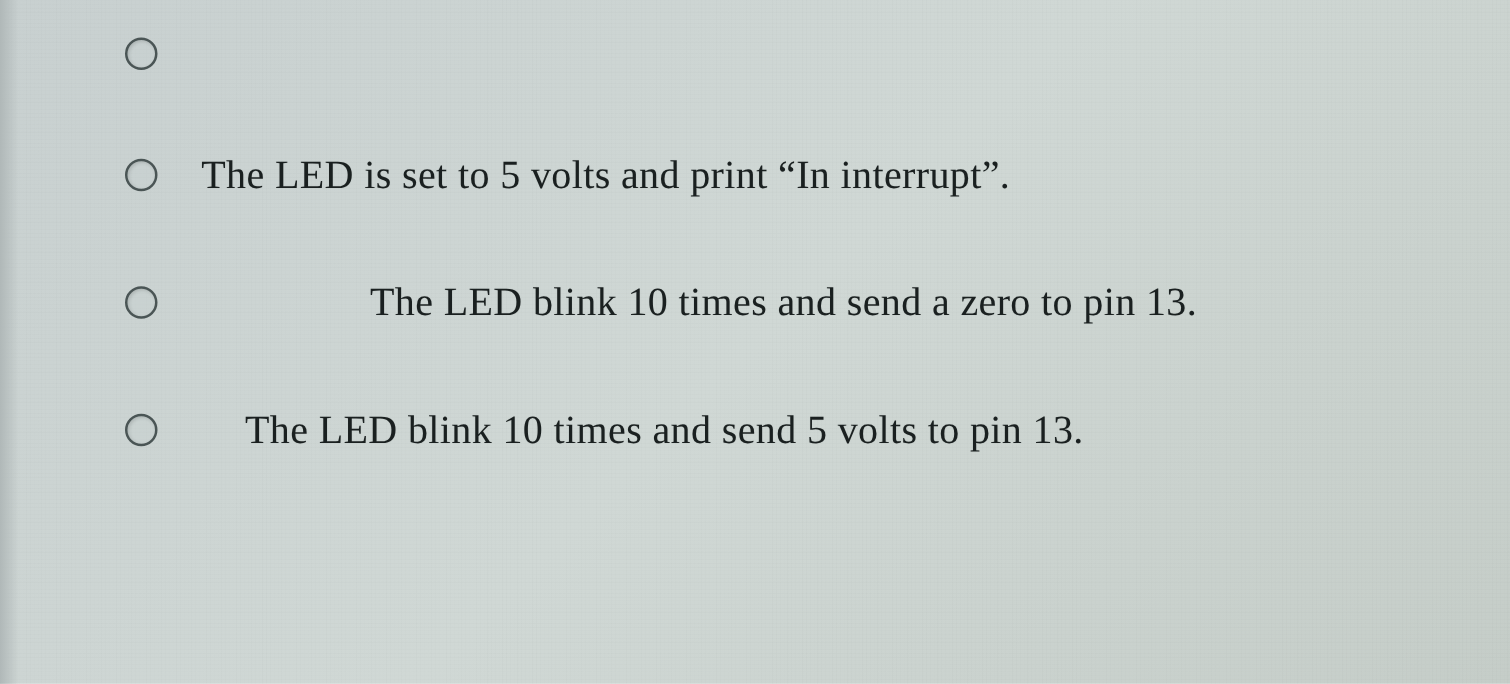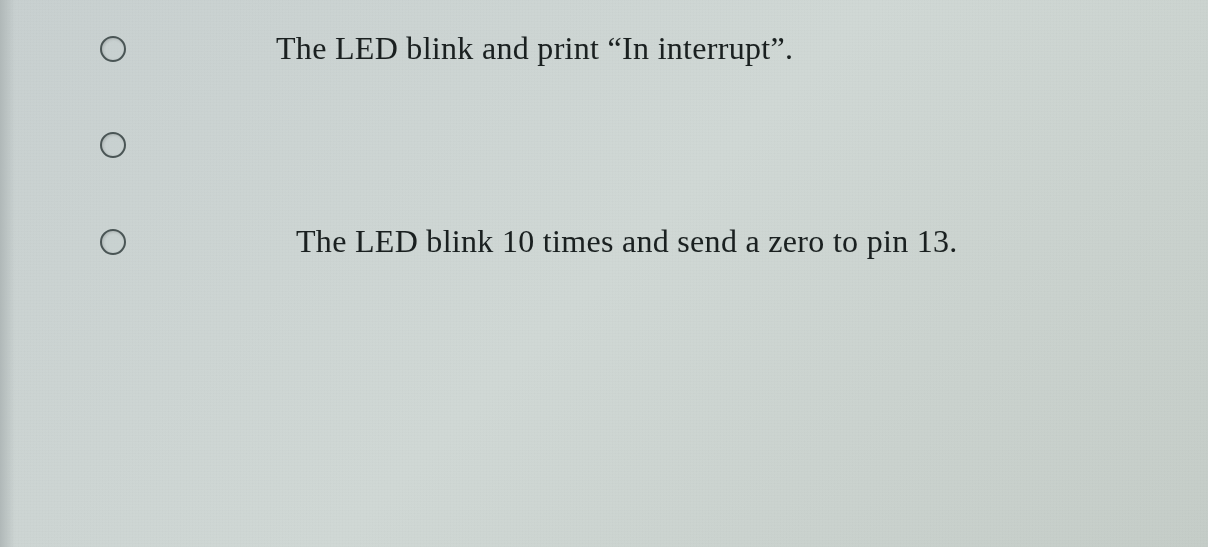--- a/index.html
+++ b/index.html
@@ -72,26 +72,30 @@
   </style>
 </head>
 <body>
 
 <div class="left-edge"></div>
 
 <div class="options-container">
 
   <div class="option-row row-0">
     <span class="radio"></span>
-    <span class="option-text">The LED blink and print “In interrupt”.</span>
   </div>
 
   <div class="option-row row-1">
     <span class="radio"></span>
+    <span class="option-text">The LED is set to 5 volts and print “In interrupt”.</span>
   </div>
 
   <div class="option-row row-2">
     <span class="radio"></span>
     <span class="option-text">The LED blink 10 times and send a zero to pin 13.</span>
   </div>
 
+  <div class="option-row row-3">
+    <span class="radio"></span>
+    <span class="option-text">The LED blink 10 times and send 5 volts to pin 13.</span>
+  </div>
 
 </div>
 
 </body></html>

